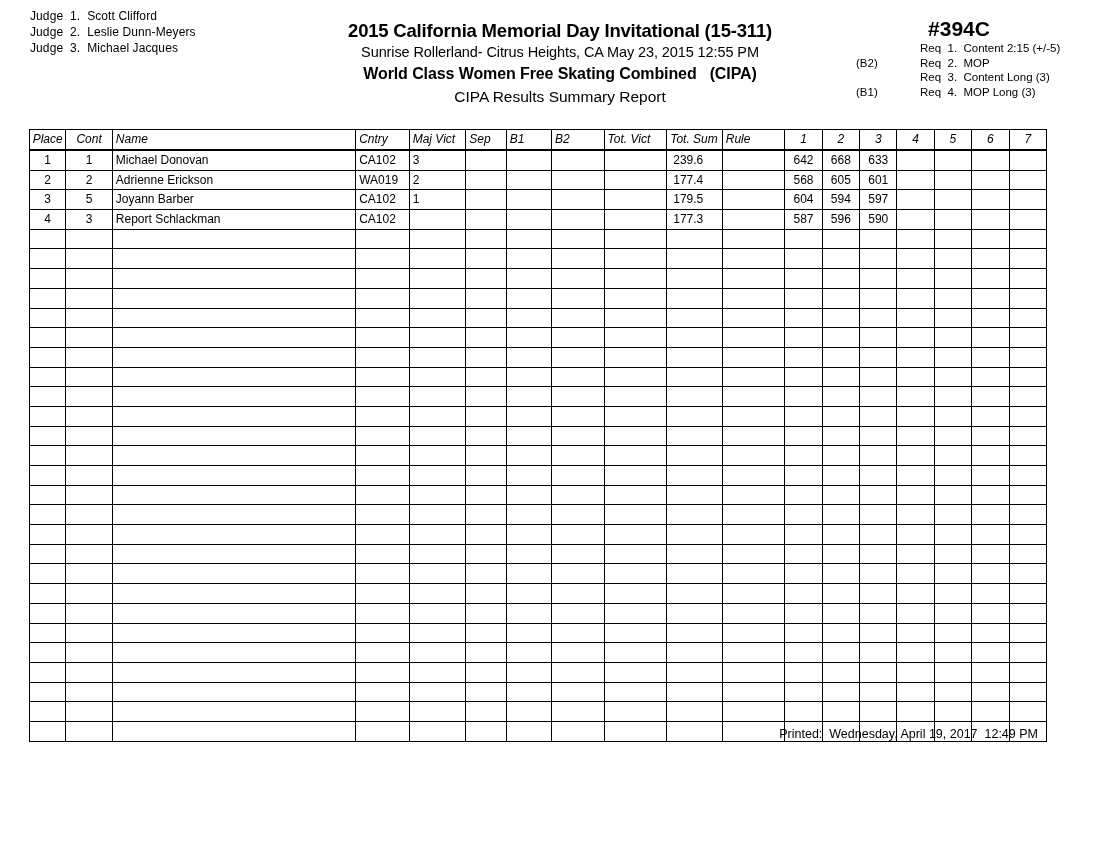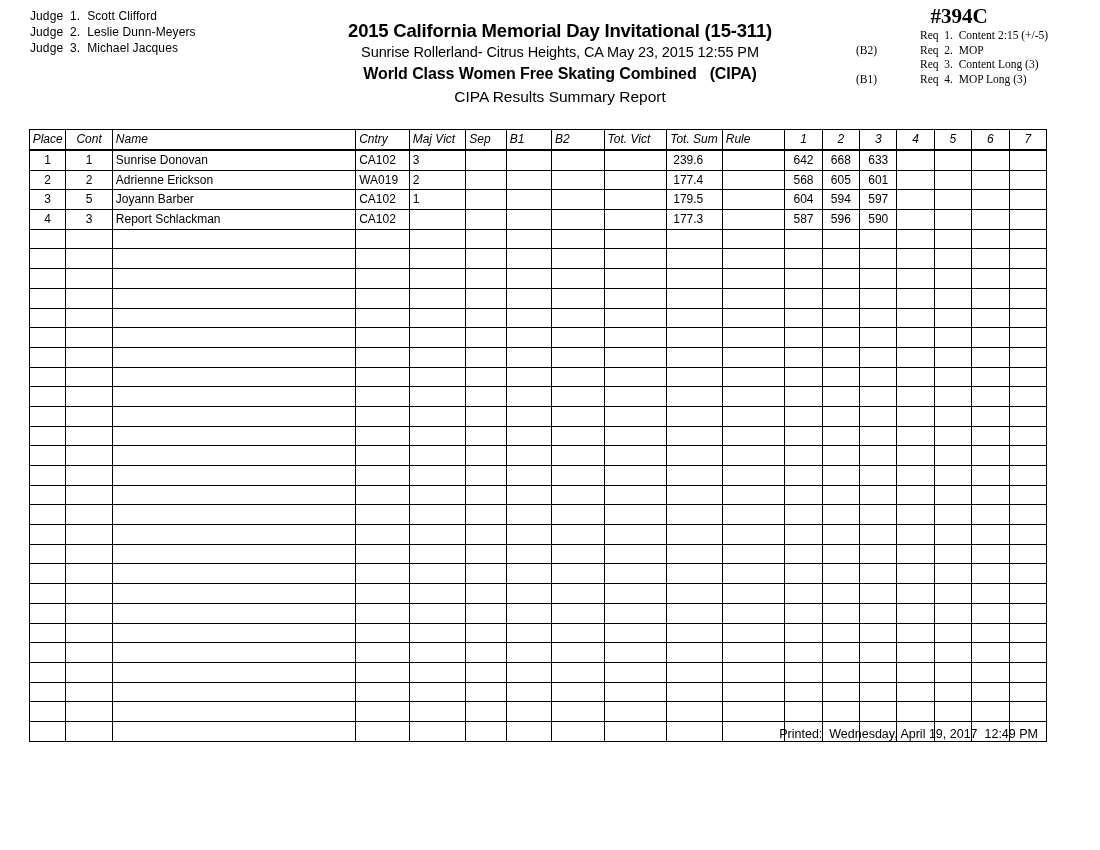--- a/index.html
+++ b/index.html
@@ -57,23 +57,22 @@
   }
   #report-title {
     font-size: 15.5px;
     line-height: 22px;
   }
 
   
   #reqblock {
     position: absolute;
     right: 8px;
-    top: 4px;
+    top: 17px;
     width: 236px;
-    font-family: Liberation Serif, serif;
   }
   #event-number {
     font-size: 21px;
     font-weight: bold;
     text-align: center;
     line-height: 24px;
     padding-right: 30px;
   }
   .req-row {
     font-size: 11.5px;
@@ -209,21 +208,21 @@
         <th class="c-judge">4</th>
         <th class="c-judge">5</th>
         <th class="c-judge">6</th>
         <th class="c-judge">7</th>
       </tr>
   </thead>
   <tbody>
       <tr>
         <td class="c-place">1</td>
         <td class="c-cont">1</td>
-        <td class="">Sunrise Donovan</td>
+        <td class="">Michael Donovan</td>
         <td class="">CA102</td>
         <td class="">3</td>
         <td class=""></td>
         <td class=""></td>
         <td class=""></td>
         <td class=""></td>
         <td class="c-totsum">239.6</td>
         <td class=""></td>
         <td class="c-judge">642</td>
         <td class="c-judge">668</td>

